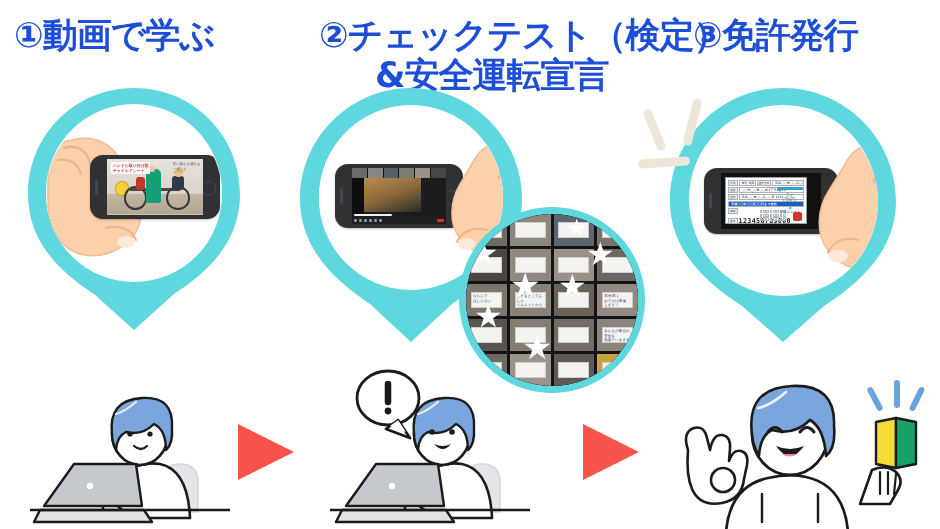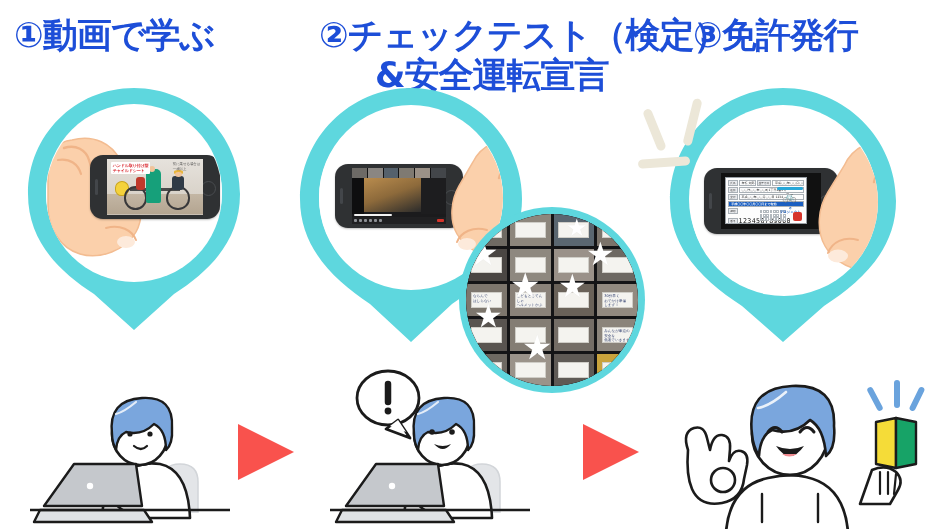--- a/index.html
+++ b/index.html
@@ -126,21 +126,21 @@
   
   .lic{position:absolute;inset:0;background:#111;}
   .lic .card{position:absolute;left:4%;top:7%;width:82%;height:84%;
      background:#fdfdfd;border:1px solid #9aa0a6;box-sizing:border-box;padding:2px;}
   .lic .row{display:flex;align-items:center;gap:1px;margin-bottom:1px;}
   .lic .cellL{background:#e8eaed;border:.5px solid #a9b0b6;font-size:2.6px;
      padding:0 1px;color:#2b2b2b;font-family:"DejaVu Sans",sans-serif;white-space:nowrap;}
   .lic .cellV{border:.5px solid #a9b0b6;font-size:3px;padding:0 2px;flex:1;
      color:#1a1a1a;font-family:"DejaVu Sans",sans-serif;white-space:nowrap;overflow:hidden;}
   .lic .hl{background:#1b5fc1;color:#fff;font-weight:bold;}
-  .lic .num{font-size:6.6px;font-weight:normal;letter-spacing:.4px;color:#111;
+  .lic .num{font-size:6.6px;font-weight:bold;letter-spacing:.4px;color:#111;
      font-family:"DejaVu Sans Mono",monospace;}
   .lic .logo{position:absolute;right:3%;top:20%;width:33%;height:60%;
      display:flex;flex-direction:column;align-items:center;justify-content:flex-start;}
   .lic .logo .band{width:100%;height:18%;background:#28a7d8;border-radius:2px;}
   .lic .logo .bike{font-size:12px;line-height:1;color:#1f3f77;}
   .lic .logo .cap{font-size:3.4px;color:#1b5fc1;font-weight:bold;text-align:center;
      font-family:"DejaVu Sans",sans-serif;line-height:1.2;white-space:pre-line;}
   .lic .stamp{position:absolute;right:4%;bottom:5%;width:9px;height:9px;
      border-radius:2px;background:#d6342b;}
   .lic .grid{position:absolute;left:42%;bottom:6%;width:33%;height:22%;

